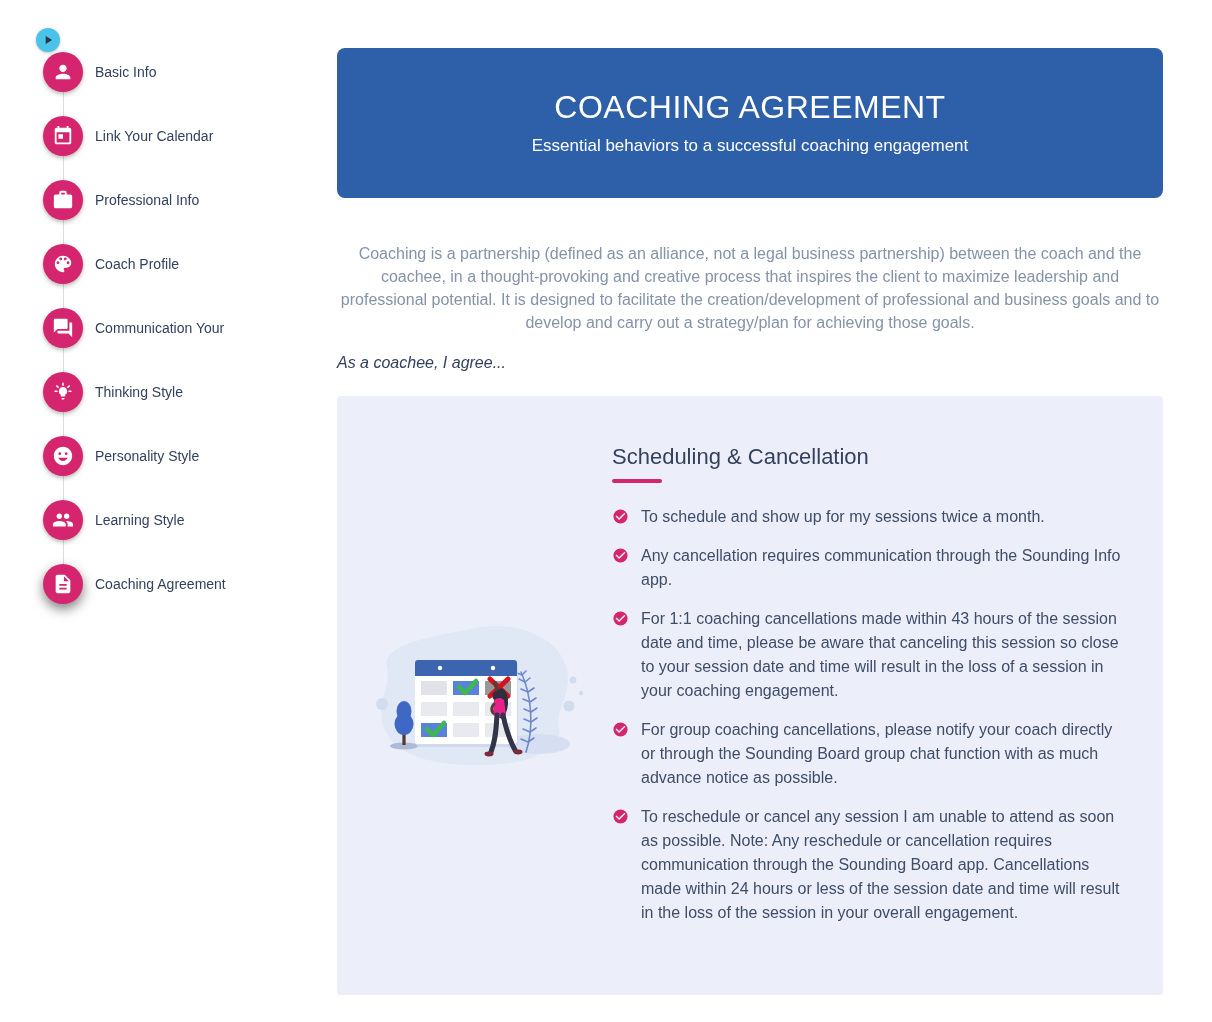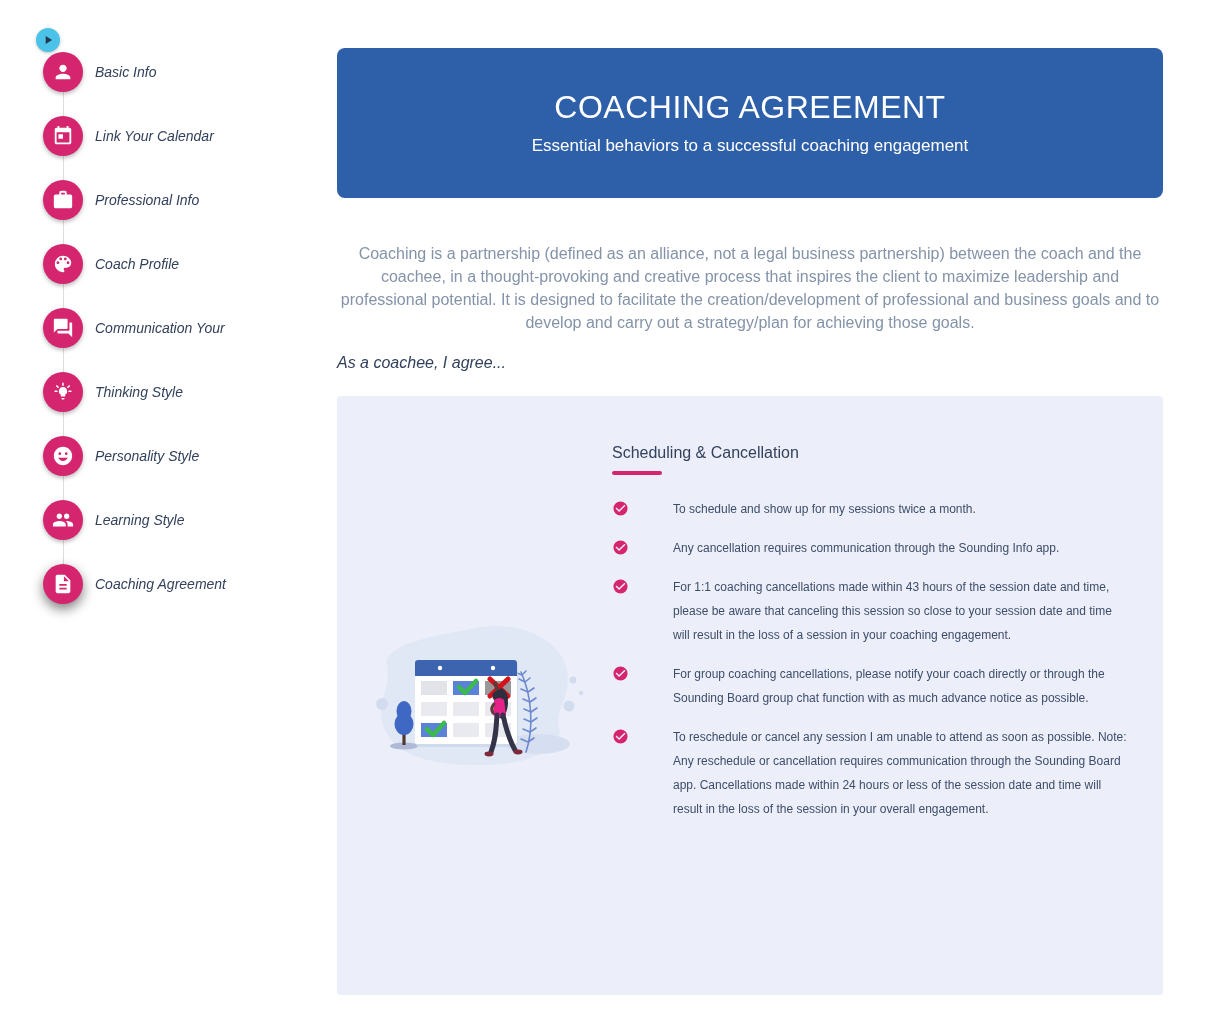--- a/index.html
+++ b/index.html
@@ -12,21 +12,21 @@
     --cyan:#4BC2E8;
     --line:#DCDCDC;
   }
   *{box-sizing:border-box;}
   html,body{margin:0;padding:0;}
   body{
     width:1212px;height:1022px;position:relative;background:#ffffff;
     font-family:"Liberation Sans", sans-serif;overflow:hidden;
   }
   
-  .sidebar{position:absolute;left:43px;top:40px;width:270px;font-style:italic;}
+  .sidebar{position:absolute;left:43px;top:40px;width:270px;}
   .steps{position:relative;padding-top:12px;}
   .steps::before{
     content:"";position:absolute;left:20px;top:32px;width:1px;height:512px;
     background:var(--line);
   }
   .step{display:flex;align-items:center;height:40px;margin-bottom:24px;position:relative;cursor:pointer;}
   .step-circle{
     width:40px;height:40px;border-radius:50%;background:var(--pink);
     display:flex;align-items:center;justify-content:center;flex:0 0 40px;
     position:relative;z-index:1;box-shadow:0 2px 4px rgba(0,0,0,.28);
@@ -50,24 +50,24 @@
   .hero-subtitle{font-size:17px;font-weight:400;}
   .intro{margin-top:44px;text-align:center;font-size:16px;line-height:23px;color:var(--text-muted);}
   .agree-line{margin-top:20px;font-style:italic;font-size:16px;color:var(--text-dark);}
   
   .card{
     margin-top:24px;background:var(--card-bg);border-radius:4px;min-height:599px;
     display:flex;align-items:stretch;
   }
   .card-illustration{width:275px;flex:0 0 275px;display:flex;align-items:center;justify-content:center;}
   .card-content{flex:1;padding:48px 36px 45px 0;}
-  .section-title{font-size:16px;font-weight:400;color:var(--text-dark);margin:0;}
+  .section-title{font-size:22px;font-weight:400;color:var(--text-dark);margin:0;}
   .section-underline{width:50px;height:4px;border-radius:2px;background:var(--pink);margin-top:9px;}
   .agreement-list{list-style:none;margin:22px 0 0 0;padding:0;}
-  .agreement-list li{display:flex;margin-bottom:15px;font-size:12px;line-height:24px;color:var(--text-list);gap:32px;}
+  .agreement-list li{display:flex;margin-bottom:15px;font-size:16px;line-height:24px;color:var(--text-list);}
   .check{flex:0 0 17px;width:17px;height:17px;margin-right:12px;margin-top:3px;color:var(--pink);}
   .check svg{width:17px;height:17px;fill:currentColor;display:block;}
 </style>
 </head>
 <body>
 
 <nav class="sidebar">
   <div class="steps">
     <div class="play-badge">
       <svg viewBox="0 0 24 24">

